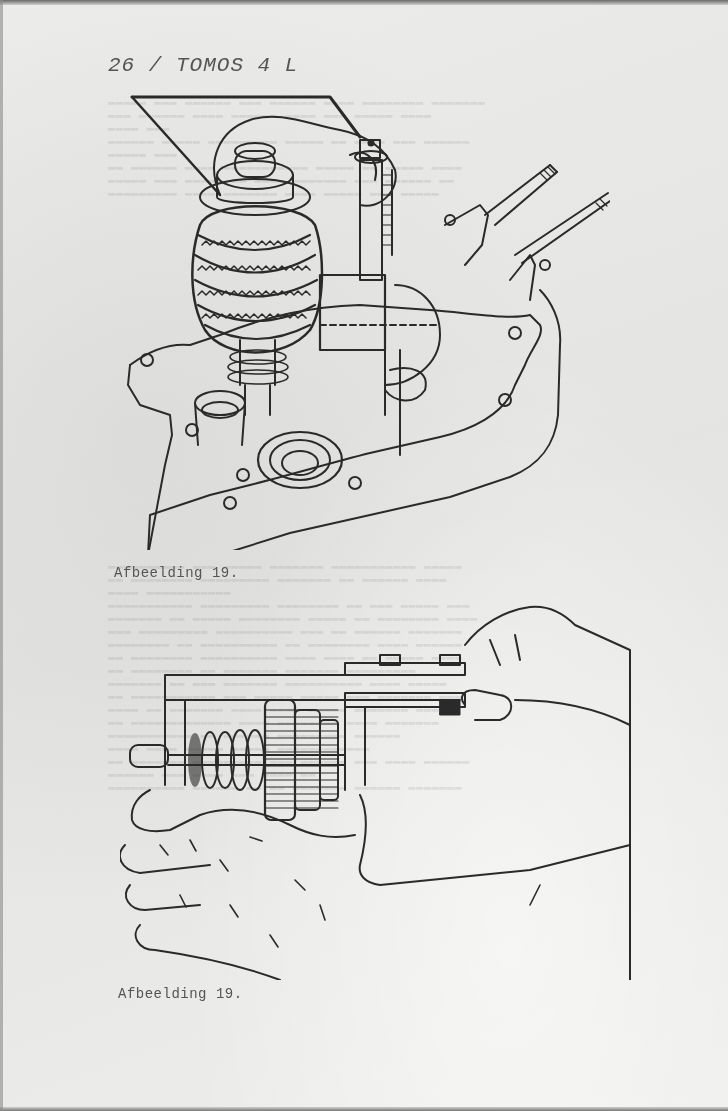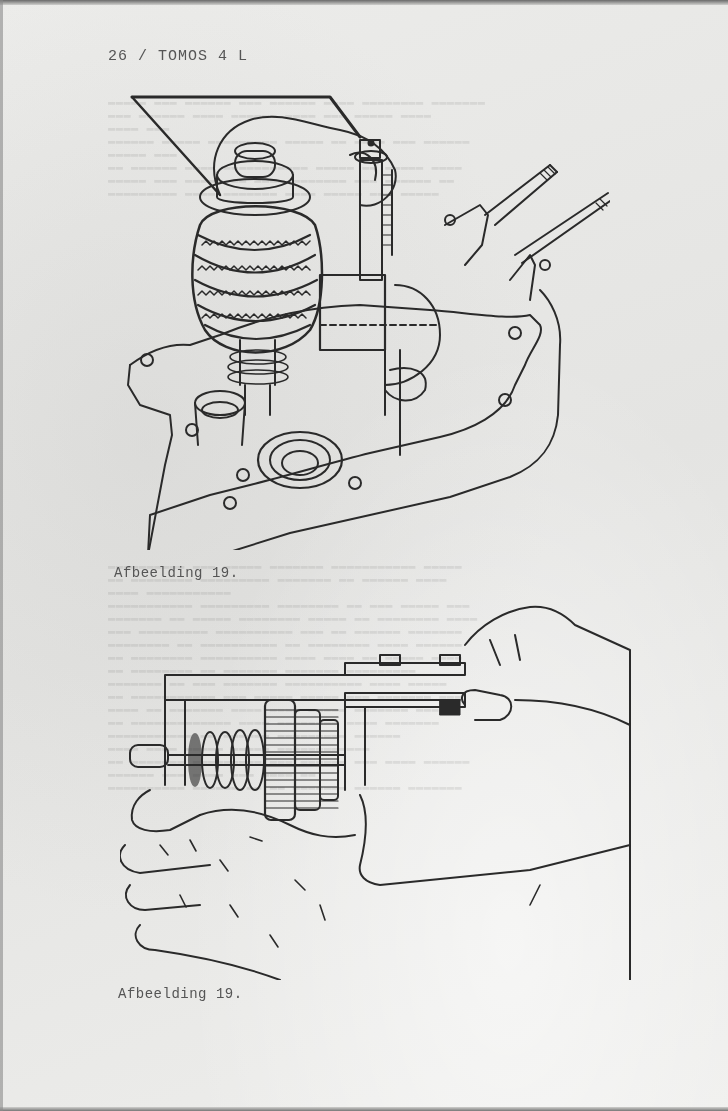--- a/index.html
+++ b/index.html
@@ -16,22 +16,23 @@
       linear-gradient(160deg, #ececea 0%, #e4e4e2 50%, #eeeeec 100%);
   }
   .edge-top { position:absolute; left:0; top:0; width:728px; height:5px; background:linear-gradient(#6a6a6a,#cfcfcd); }
   .edge-bottom { position:absolute; left:0; bottom:0; width:728px; height:4px; background:linear-gradient(#cfcfcd,#777); }
   .edge-left { position:absolute; left:0; top:0; width:3px; height:1111px; background:#8a8a8a; opacity:.6; }
   .bleed {
     position:absolute; color:#7d7d7b; opacity:0.16; font-size:12px; line-height:13px;
     white-space:pre; letter-spacing:0.5px; filter: blur(0.6px);
   }
   .header {
-    position:absolute; left:108px; top:48px; font-size:15px; color:#555;
+    position:absolute; left:108px; top:54px; font-size:21px; color:#555;
     letter-spacing:1px;
+    font-style:italic;
   }
   .caption { position:absolute; font-size:14px; color:#555; letter-spacing:0.5px; }
   .fig { position:absolute; }
   svg path, svg line, svg ellipse, svg rect, svg circle, svg polyline, svg polygon { vector-effect: non-scaling-stroke; }
 </style>
 </head>
 <body>
 
 <div class="page">
   <div class="edge-top"></div>

